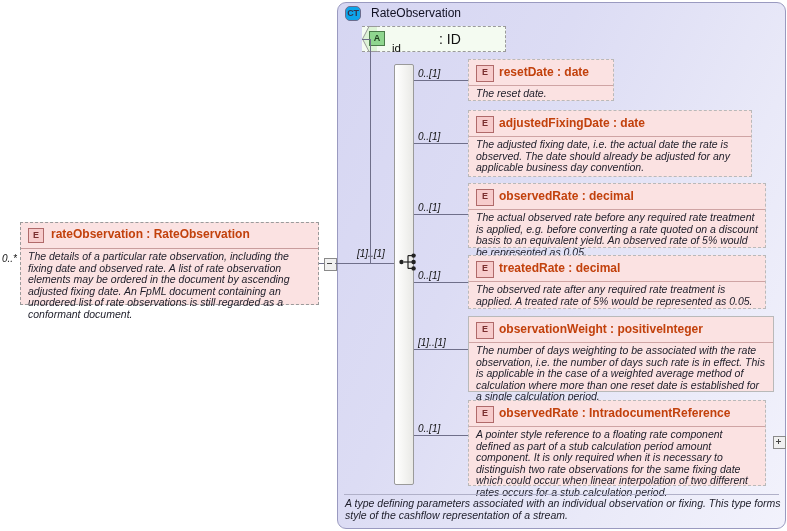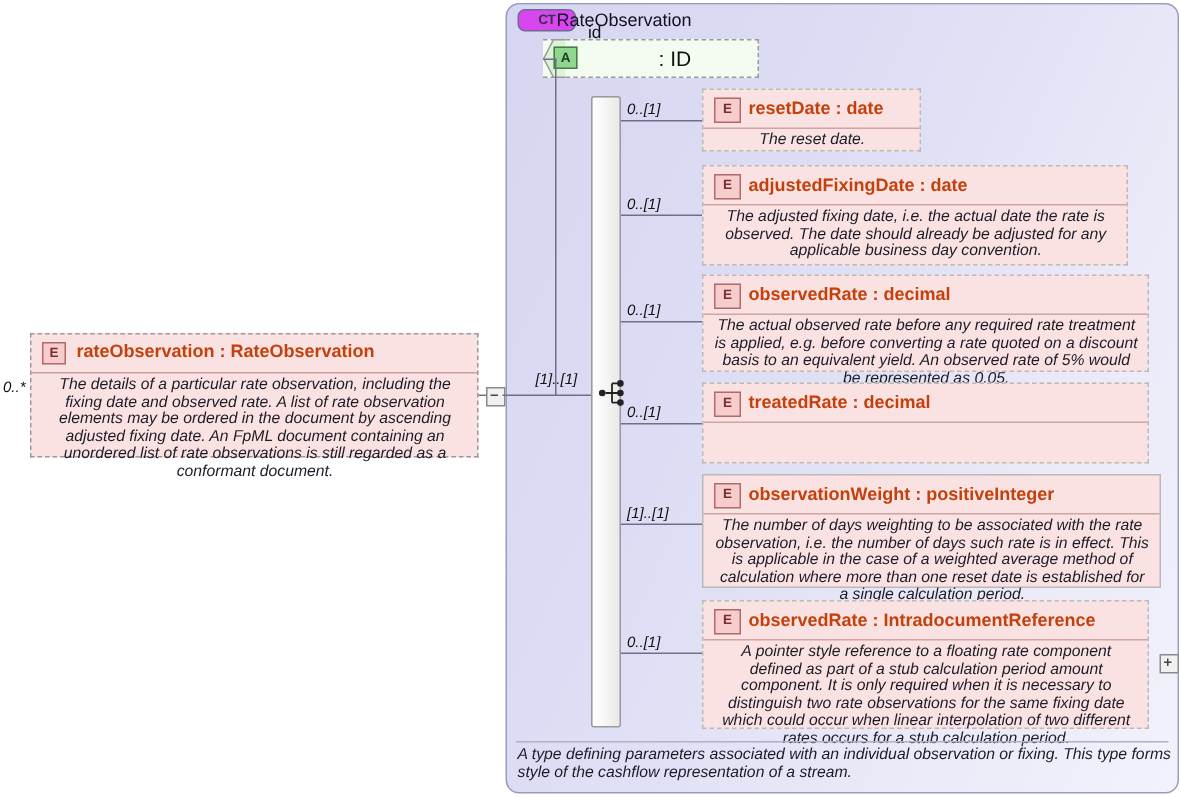--- a/index.html
+++ b/index.html
@@ -23,24 +23,24 @@
   
   .ct-container {
     left: 337px; top: 2px;
     width: 449px; height: 527px;
     border: 1px solid #9a9ac0;
     border-radius: 9px;
     background: linear-gradient(115deg, #d6d6f2 0%, #dcdcf4 35%, #e9e9f8 70%, #f2f2fc 100%);
   }
   .ct-badge {
     left: 345px; top: 6px;
-    width: 39px; height: 15px;
+    width: 16px; height: 15px;
     border: 1px solid #6c6c8c;
     border-radius: 5px;
-    background: #d946ef;
+    background: #0ea5e9;
     font-size: 9px;
     font-weight: bold;
     color: #33334d;
     text-align: center;
     line-height: 13px;
     letter-spacing: -0.3px;
   }
   .ct-title {
     left: 371px; top: 6px;
     font-size: 12px;
@@ -82,21 +82,21 @@
     width: 16px; height: 15px;
     background: #8fd68f;
     border: 1px solid #4a7a4a;
     font-size: 9px;
     font-weight: bold;
     color: #20401f;
     text-align: center;
     line-height: 13px;
   }
   .attr-name {
-    left: 392px; top: 16px;
+    left: 392px; top: 42px;
     font-size: 11.5px;
     color: #111;
     white-space: nowrap;
   }
   .attr-type {
     left: 439px; top: 31px;
     font-size: 14px;
     color: #111;
     white-space: nowrap;
   }
@@ -156,21 +156,20 @@
     font-size: 12px;
     font-weight: bold;
     color: #c2410c;
     white-space: nowrap;
   }
   .e-doc {
     font-style: italic;
     font-size: 10.5px;
     line-height: 11.6px;
     color: #1c1c28;
-    text-align: center;
   }
 
   
   .elem {
     background: #fbe2e2;
     border: 1px dashed #b9b9b9;
   }
   .elem.required { border-style: solid; border-color: #b9b9b9; }
   .elem > .e-hdr {
     position: absolute;
@@ -290,20 +289,21 @@
   <div class="e-title">observedRate : decimal</div>
   <div class="e-doc">The actual observed rate before any required rate treatment is applied, e.g. before converting a rate quoted on a discount basis to an equivalent yield. An observed rate of 5% would be represented as 0.05.</div>
 </div>
 
 <div class="line-h" style="left:414px; top:282px; width:54px;"></div>
 <div class="card" style="left:418px; top:270px; width:46px;">0..[1]</div>
 <div class="abs elem" style="left:468px; top:255px; width:298px; height:54px;">
   <div class="e-hdr"></div>
   <div class="e-badge">E</div>
   <div class="e-title">treatedRate : decimal</div>
+  <div class="e-doc">The observed rate after any required rate treatment is applied. A treated rate of 5% would be represented as 0.05.</div>
 </div>
 
 <div class="line-h" style="left:414px; top:349px; width:54px;"></div>
 <div class="card" style="left:418px; top:337px; width:46px;">[1]..[1]</div>
 <div class="abs elem required" style="left:468px; top:316px; width:306px; height:76px;">
   <div class="e-hdr"></div>
   <div class="e-badge">E</div>
   <div class="e-title">observationWeight : positiveInteger</div>
   <div class="e-doc">The number of days weighting to be associated with the rate observation, i.e. the number of days such rate is in effect. This is applicable in the case of a weighted average method of calculation where more than one reset date is established for a single calculation period.</div>
 </div>

